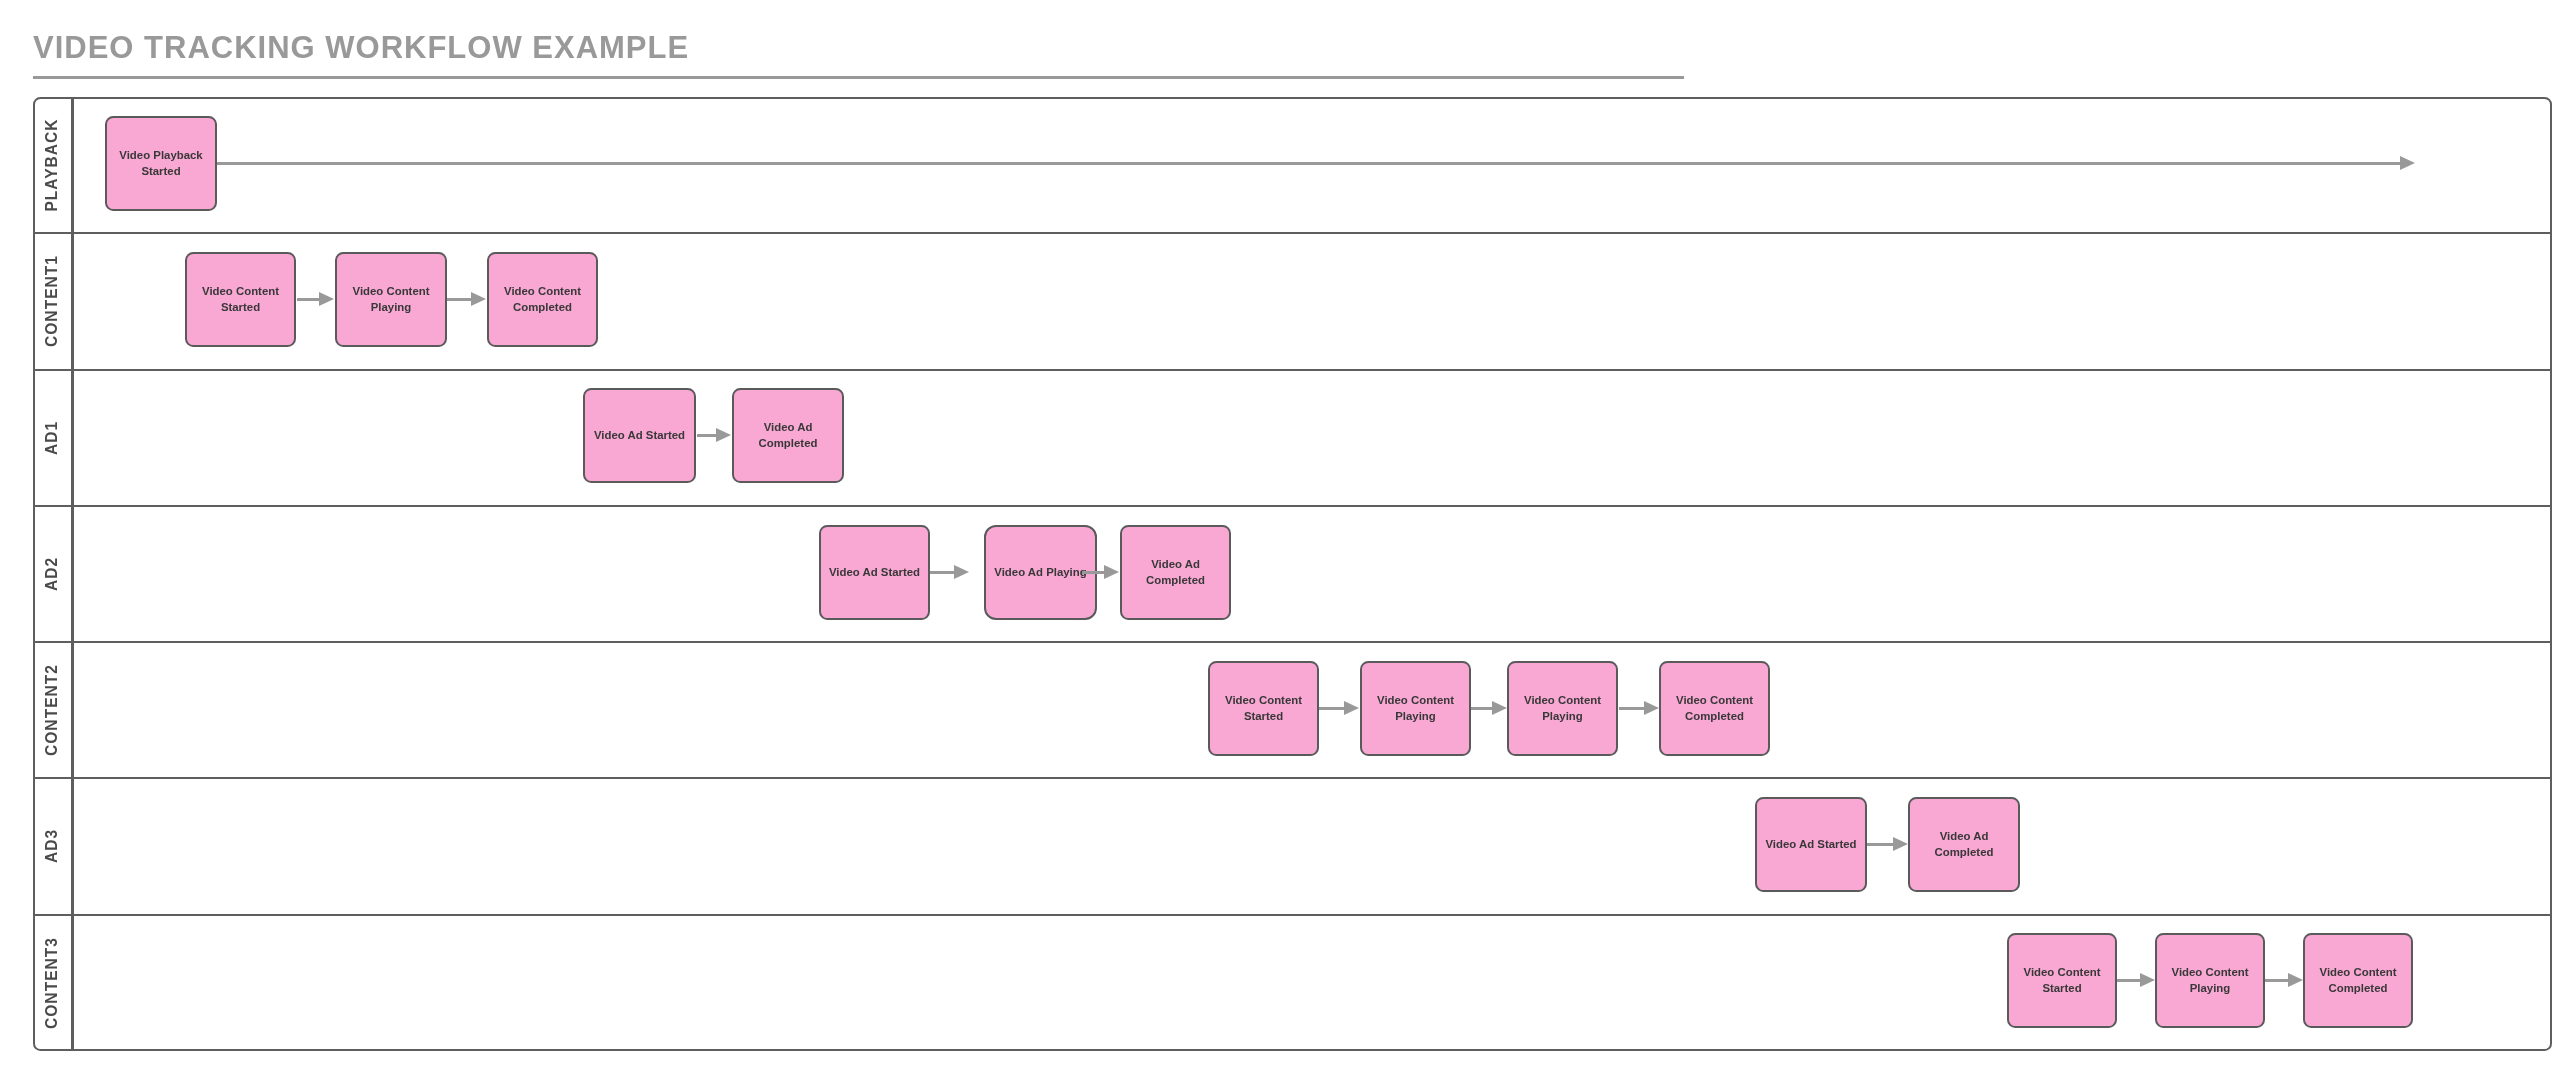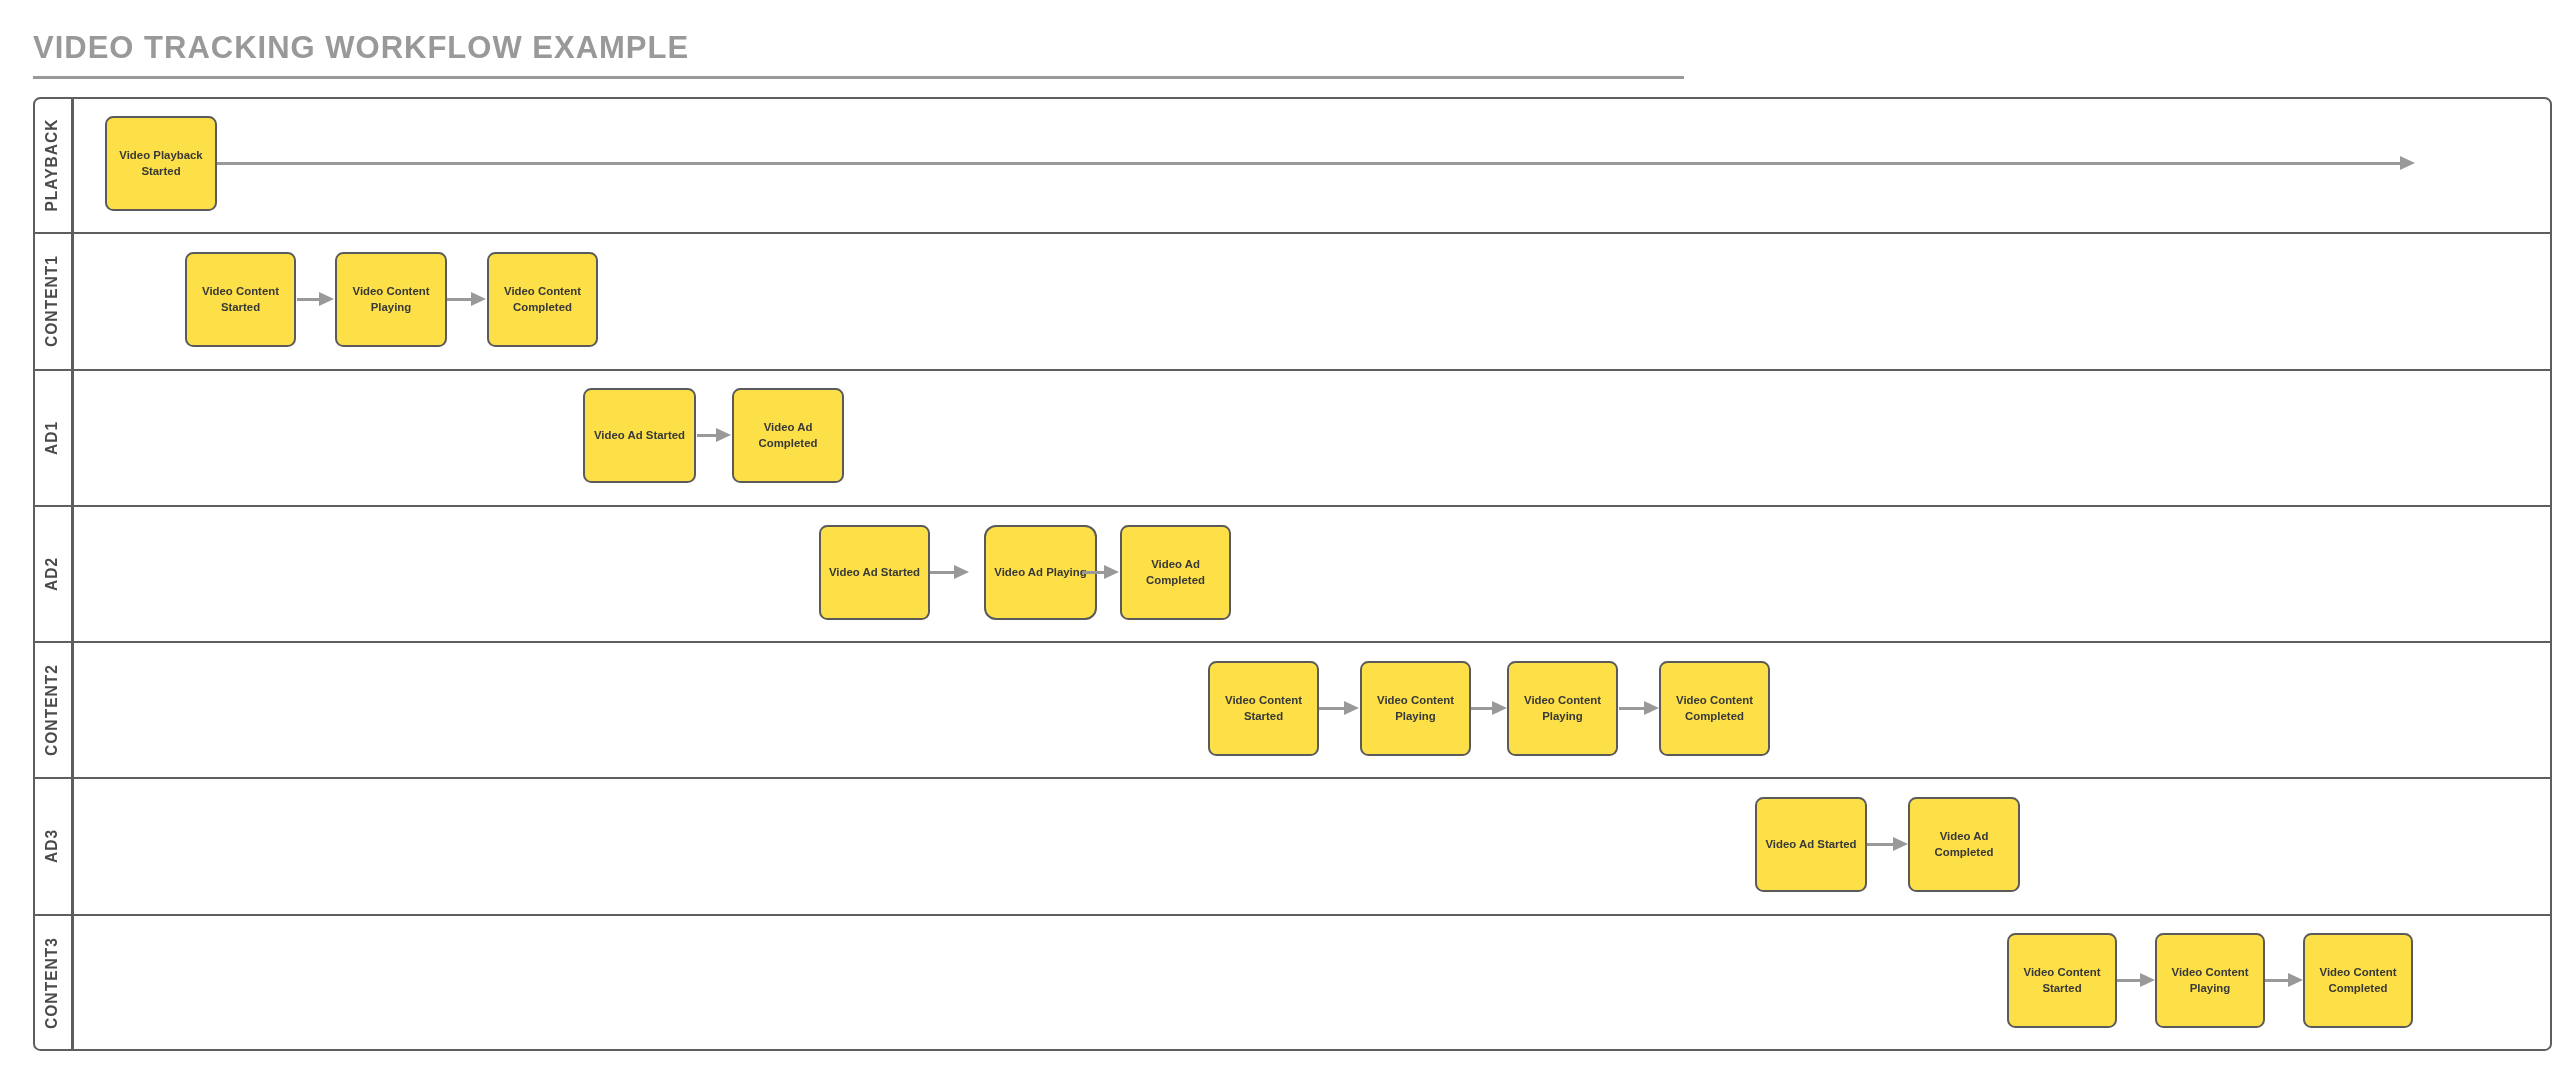--- a/index.html
+++ b/index.html
@@ -20,21 +20,21 @@
     border:2.6px solid var(--c-frame,#5e5e5e);border-radius:7.3px;
   }
   .vdivider,.lane-divider{position:absolute;background:var(--c-frame,#5e5e5e)}
   .lane-label-cell{position:absolute;display:flex;align-items:center;justify-content:center}
   .lane-label{
     transform:rotate(-90deg);white-space:nowrap;
     font-size:15.6px;font-weight:bold;letter-spacing:1px;
     color:var(--c-lane-label,#4a4a4a);
   }
   .step{
-    position:absolute;box-sizing:border-box;background:#fde047;
+    position:absolute;box-sizing:border-box;background:#f9a8d4;
     border:2.6px solid var(--c-box-border,#5a5a5a);border-radius:8.3px;
     display:flex;align-items:center;justify-content:center;
     text-align:center;padding:0 2.1px;
   }
   .step-text{
     font-size:11.4px;font-weight:bold;line-height:1.35;
     color:var(--c-box-text,#383838);
   }
   .arrow-line{position:absolute;background:var(--c-arrow,#999999)}
   .arrow-head{

